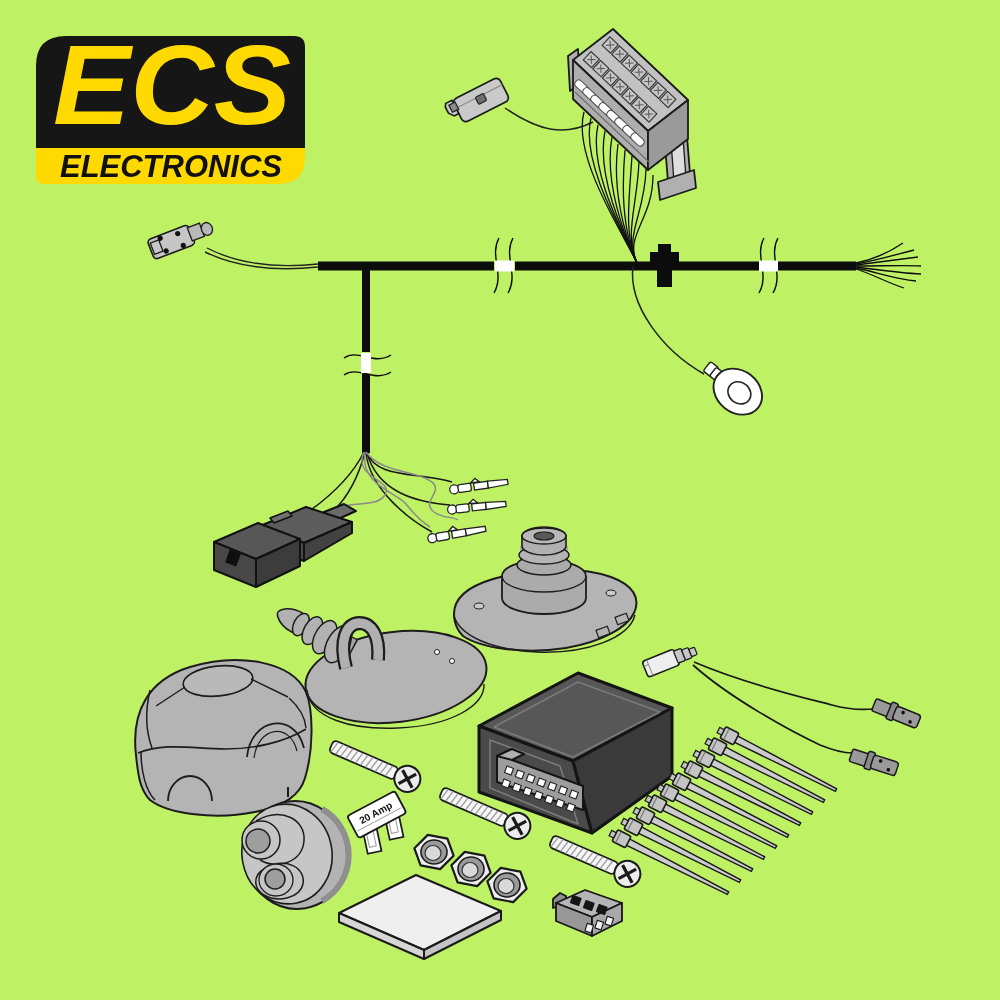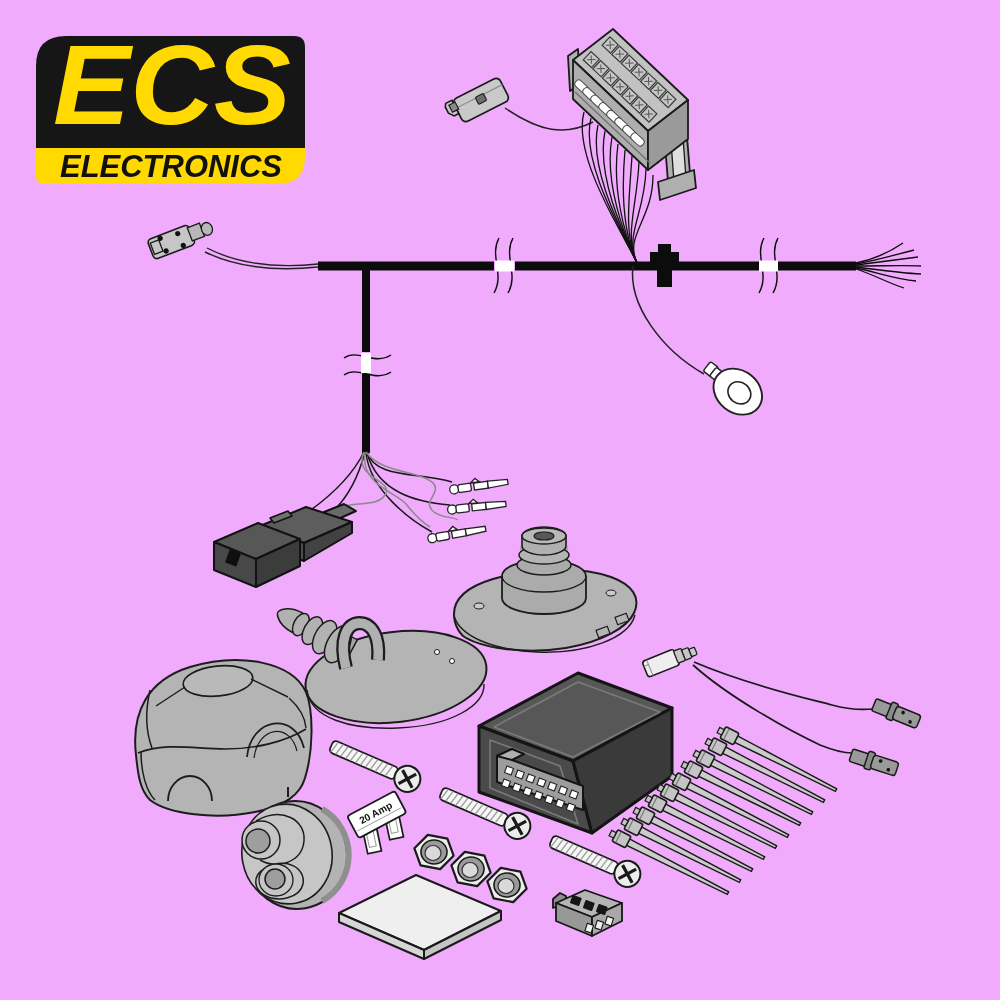--- a/index.html
+++ b/index.html
@@ -1,16 +1,16 @@
 <!DOCTYPE html>
 <html><head>
 <meta charset="utf-8">
 <style>
 html,body{margin:0;padding:0;background:#fff;}
-#page{width:1000px;height:1000px;position:relative;overflow:hidden;background:#f0abfc;}
+#page{width:1000px;height:1000px;position:relative;overflow:hidden;background:#bef264;}
 svg{display:block;}
 text{font-family:"Liberation Sans", sans-serif;}
 </style>
 </head>
 <body>
 <div id="page">
 <svg width="1000" height="1000" viewBox="0 0 1000 1000">
 
 <g id="logo">
   <path d="M 66,36 L 294,36 Q 305,36 305,47 L 305,148 L 36,148 L 36,66 Q 36,36 66,36 Z" fill="#161616"></path>

